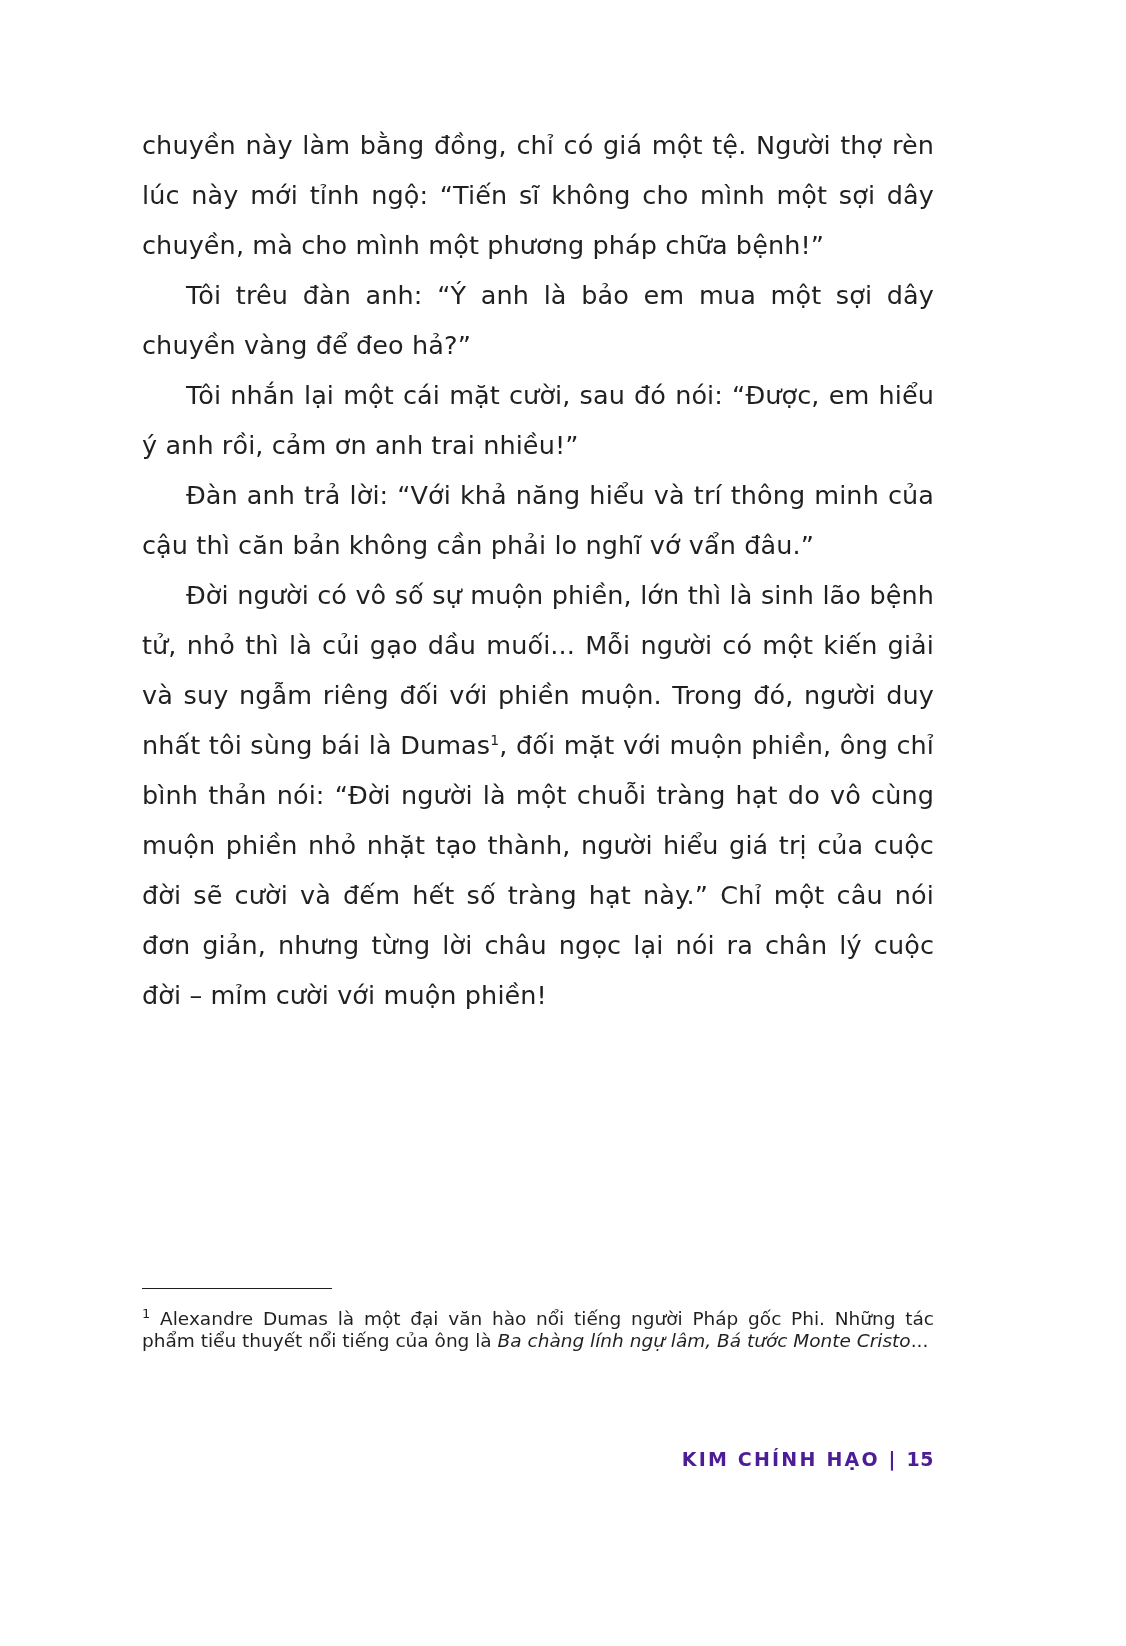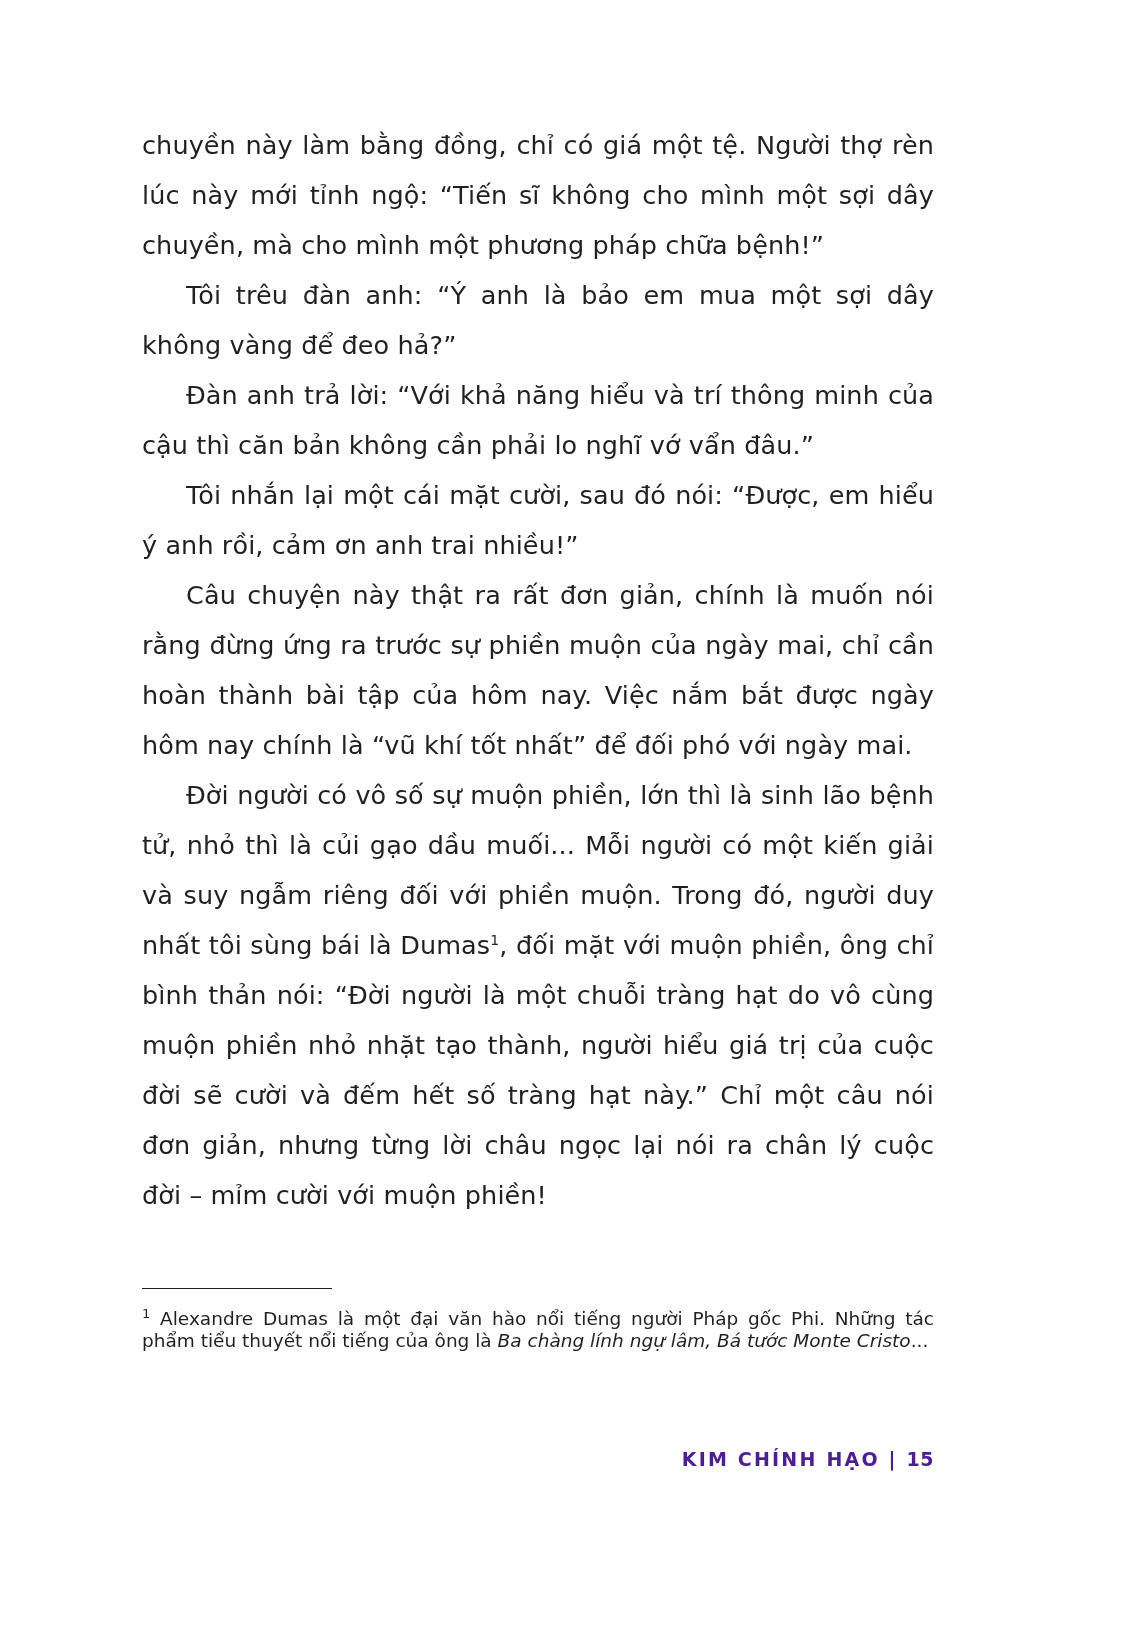--- a/index.html
+++ b/index.html
@@ -89,24 +89,23 @@
   }
 </style>
 </head>
 <body>
 
 <div class="page">
 
   <div class="content">
     <div class="body-text">
       <p>chuyền này làm bằng đồng, chỉ có giá một tệ. Người thợ rèn lúc này mới tỉnh ngộ: “Tiến sĩ không cho mình một sợi dây chuyền, mà cho mình một phương pháp chữa bệnh!”</p>
-      <p class="indent">Tôi trêu đàn anh: “Ý anh là bảo em mua một sợi dây không vàng để đeo hả?”</p>
+      <p class="indent">Tôi trêu đàn anh: “Ý anh là bảo em mua một sợi dây chuyền vàng để đeo hả?”</p>
+      <p class="indent">Tôi nhắn lại một cái mặt cười, sau đó nói: “Được, em hiểu ý anh rồi, cảm ơn anh trai nhiều!”</p>
       <p class="indent">Đàn anh trả lời: “Với khả năng hiểu và trí thông minh của cậu thì căn bản không cần phải lo nghĩ vớ vẩn đâu.”</p>
-      <p class="indent">Tôi nhắn lại một cái mặt cười, sau đó nói: “Được, em hiểu ý anh rồi, cảm ơn anh trai nhiều!”</p>
-      <p class="indent">Câu chuyện này thật ra rất đơn giản, chính là muốn nói rằng đừng ứng ra trước sự phiền muộn của ngày mai, chỉ cần hoàn thành bài tập của hôm nay. Việc nắm bắt được ngày hôm nay chính là “vũ khí tốt nhất” để đối phó với ngày mai.</p>
       <p class="indent"><span>Đời người có vô số sự muộn phiền, lớn thì là sinh lão bệnh tử, nhỏ thì là củi gạo dầu muối... Mỗi người có một kiến giải và suy ngẫm riêng đối với phiền muộn. Trong đó, người duy nhất tôi sùng bái là Dumas</span><sup class="fn-ref">1</sup><span>, đối mặt với muộn phiền, ông chỉ bình thản nói: “Đời người là một chuỗi tràng hạt do vô cùng muộn phiền nhỏ nhặt tạo thành, người hiểu giá trị của cuộc đời sẽ cười và đếm hết số tràng hạt này.” Chỉ một câu nói đơn giản, nhưng từng lời châu ngọc lại nói ra chân lý cuộc đời – mỉm cười với muộn phiền!</span></p>
     </div>
   </div>
 
   <div class="footnote-area">
     <div class="footnote-rule"></div>
     <p class="footnote-text"><span class="marker">1</span><span> Alexandre Dumas là một đại văn hào nổi tiếng người Pháp gốc Phi. Những tác phẩm tiểu thuyết nổi tiếng của ông là </span><span class="title-italic">Ba chàng lính ngự lâm, Bá tước Monte Cristo</span><span>...</span></p>
   </div>
 
   <div class="footer">

